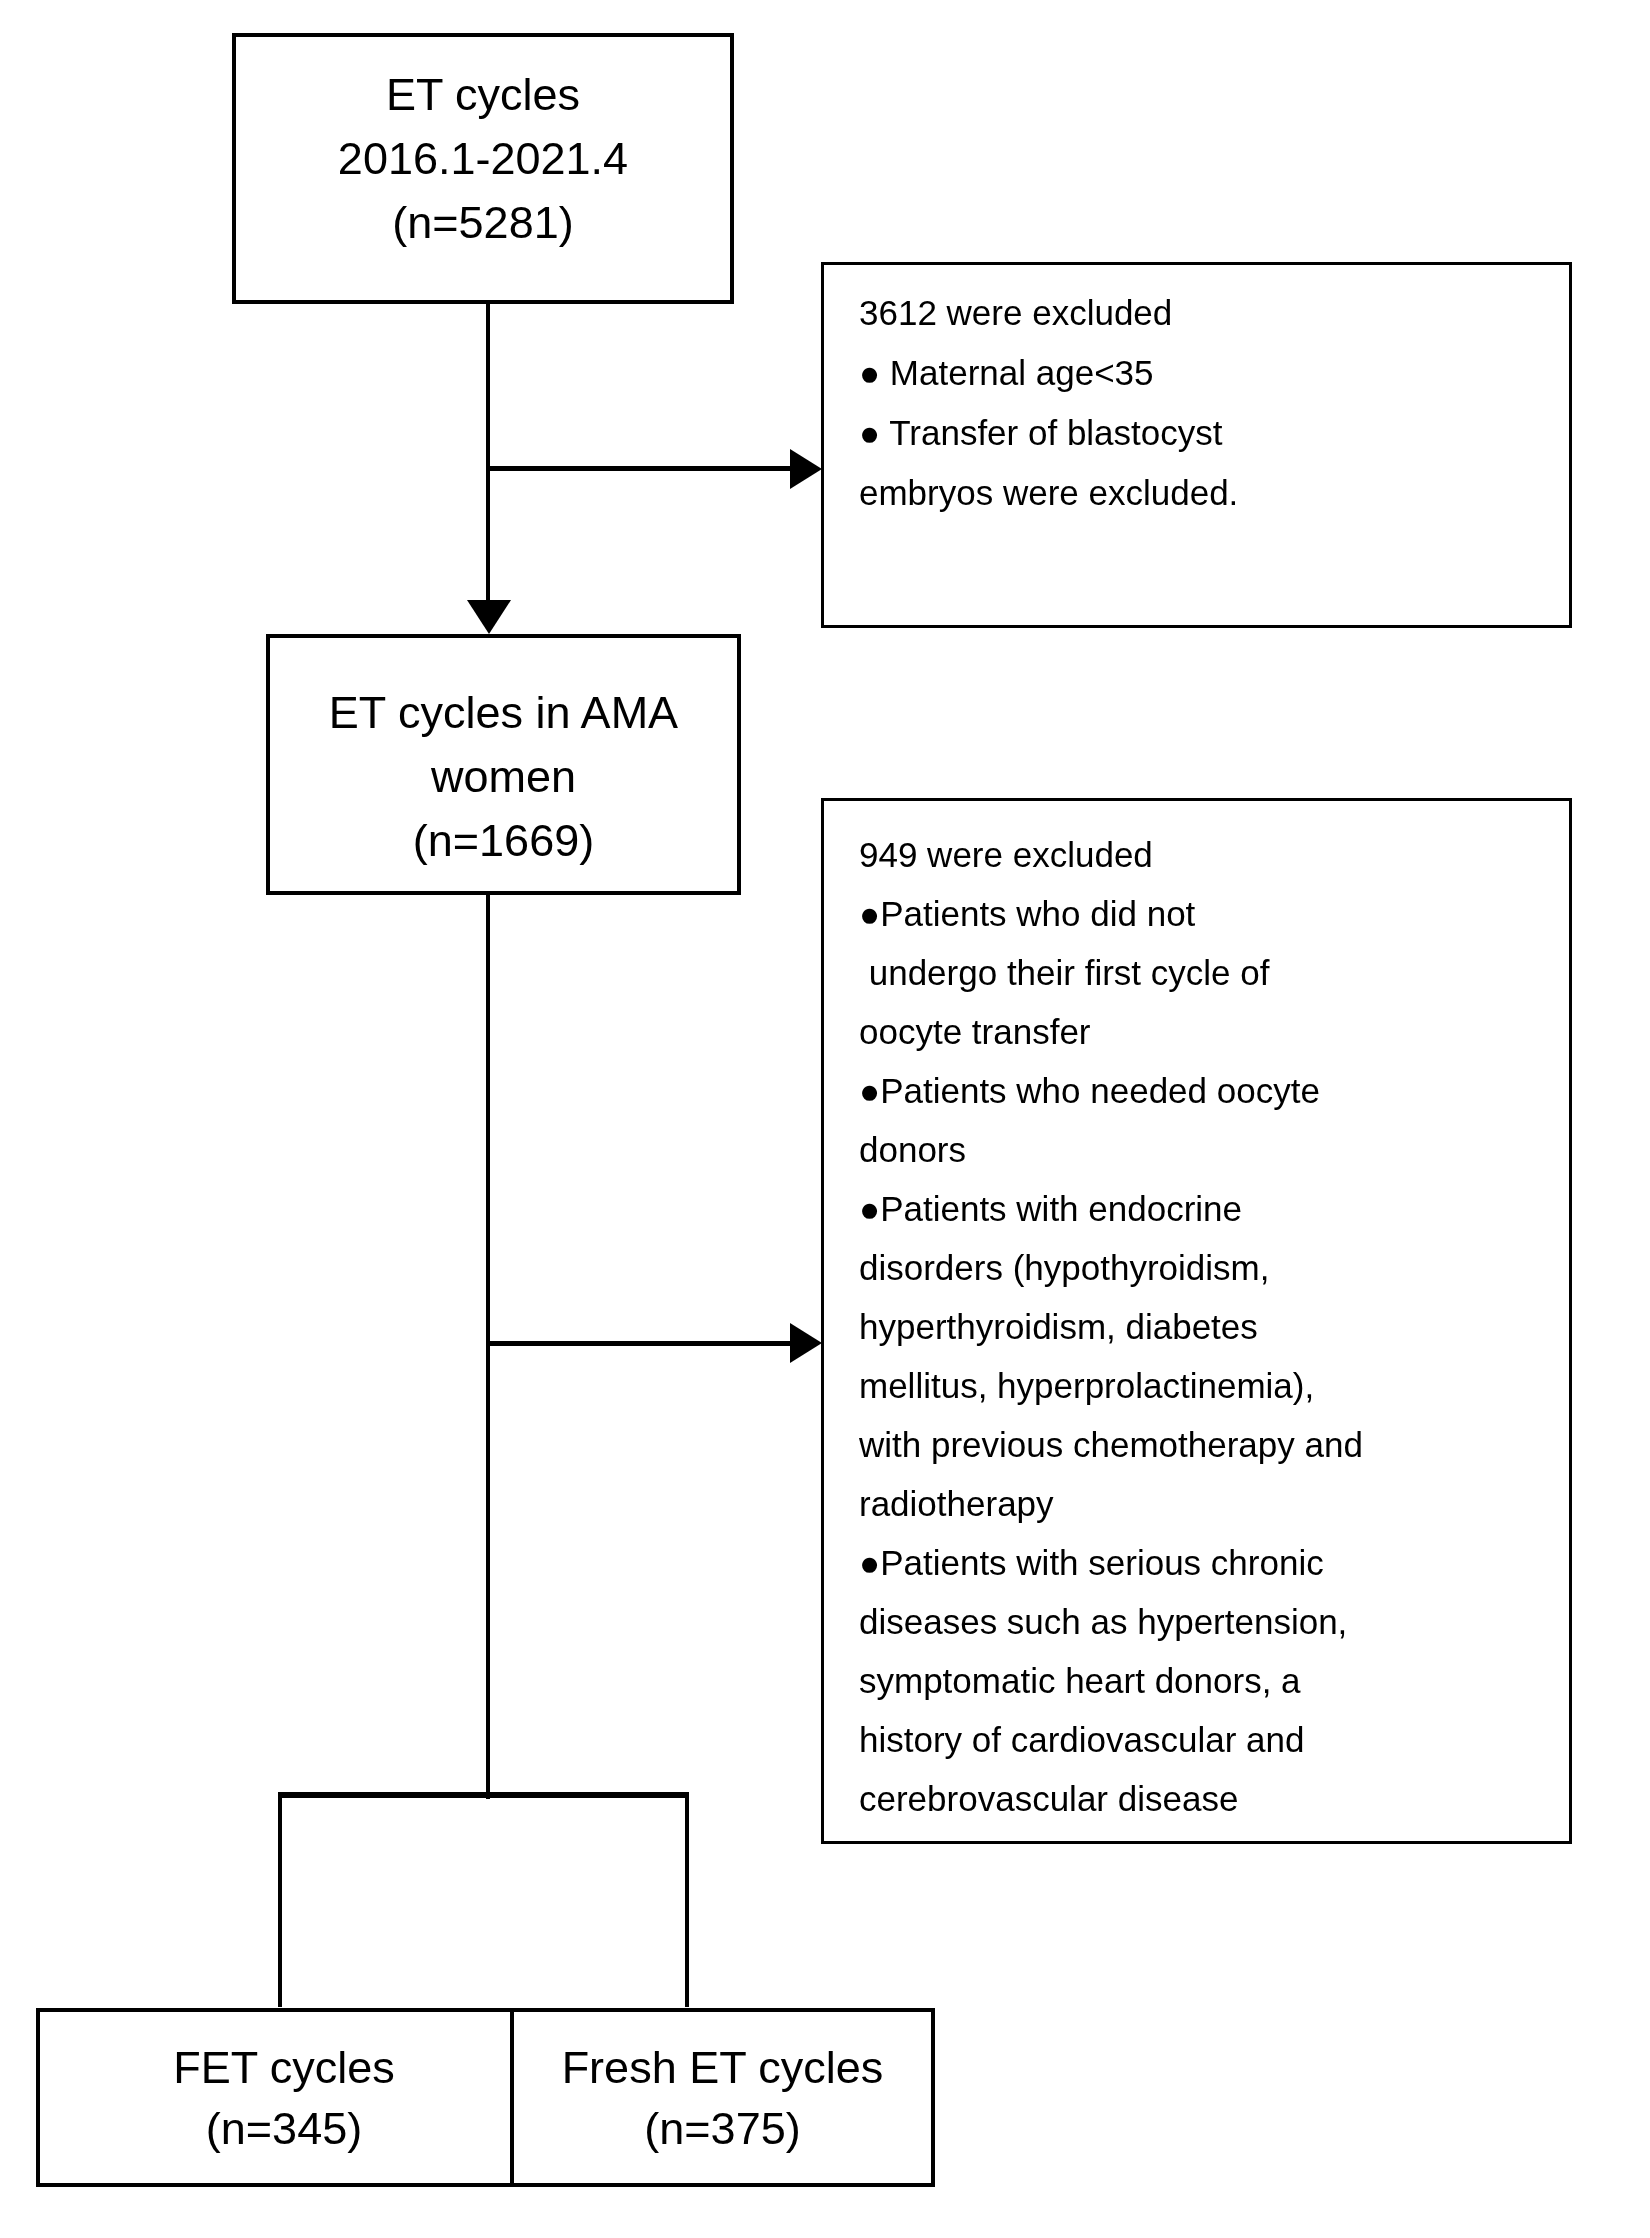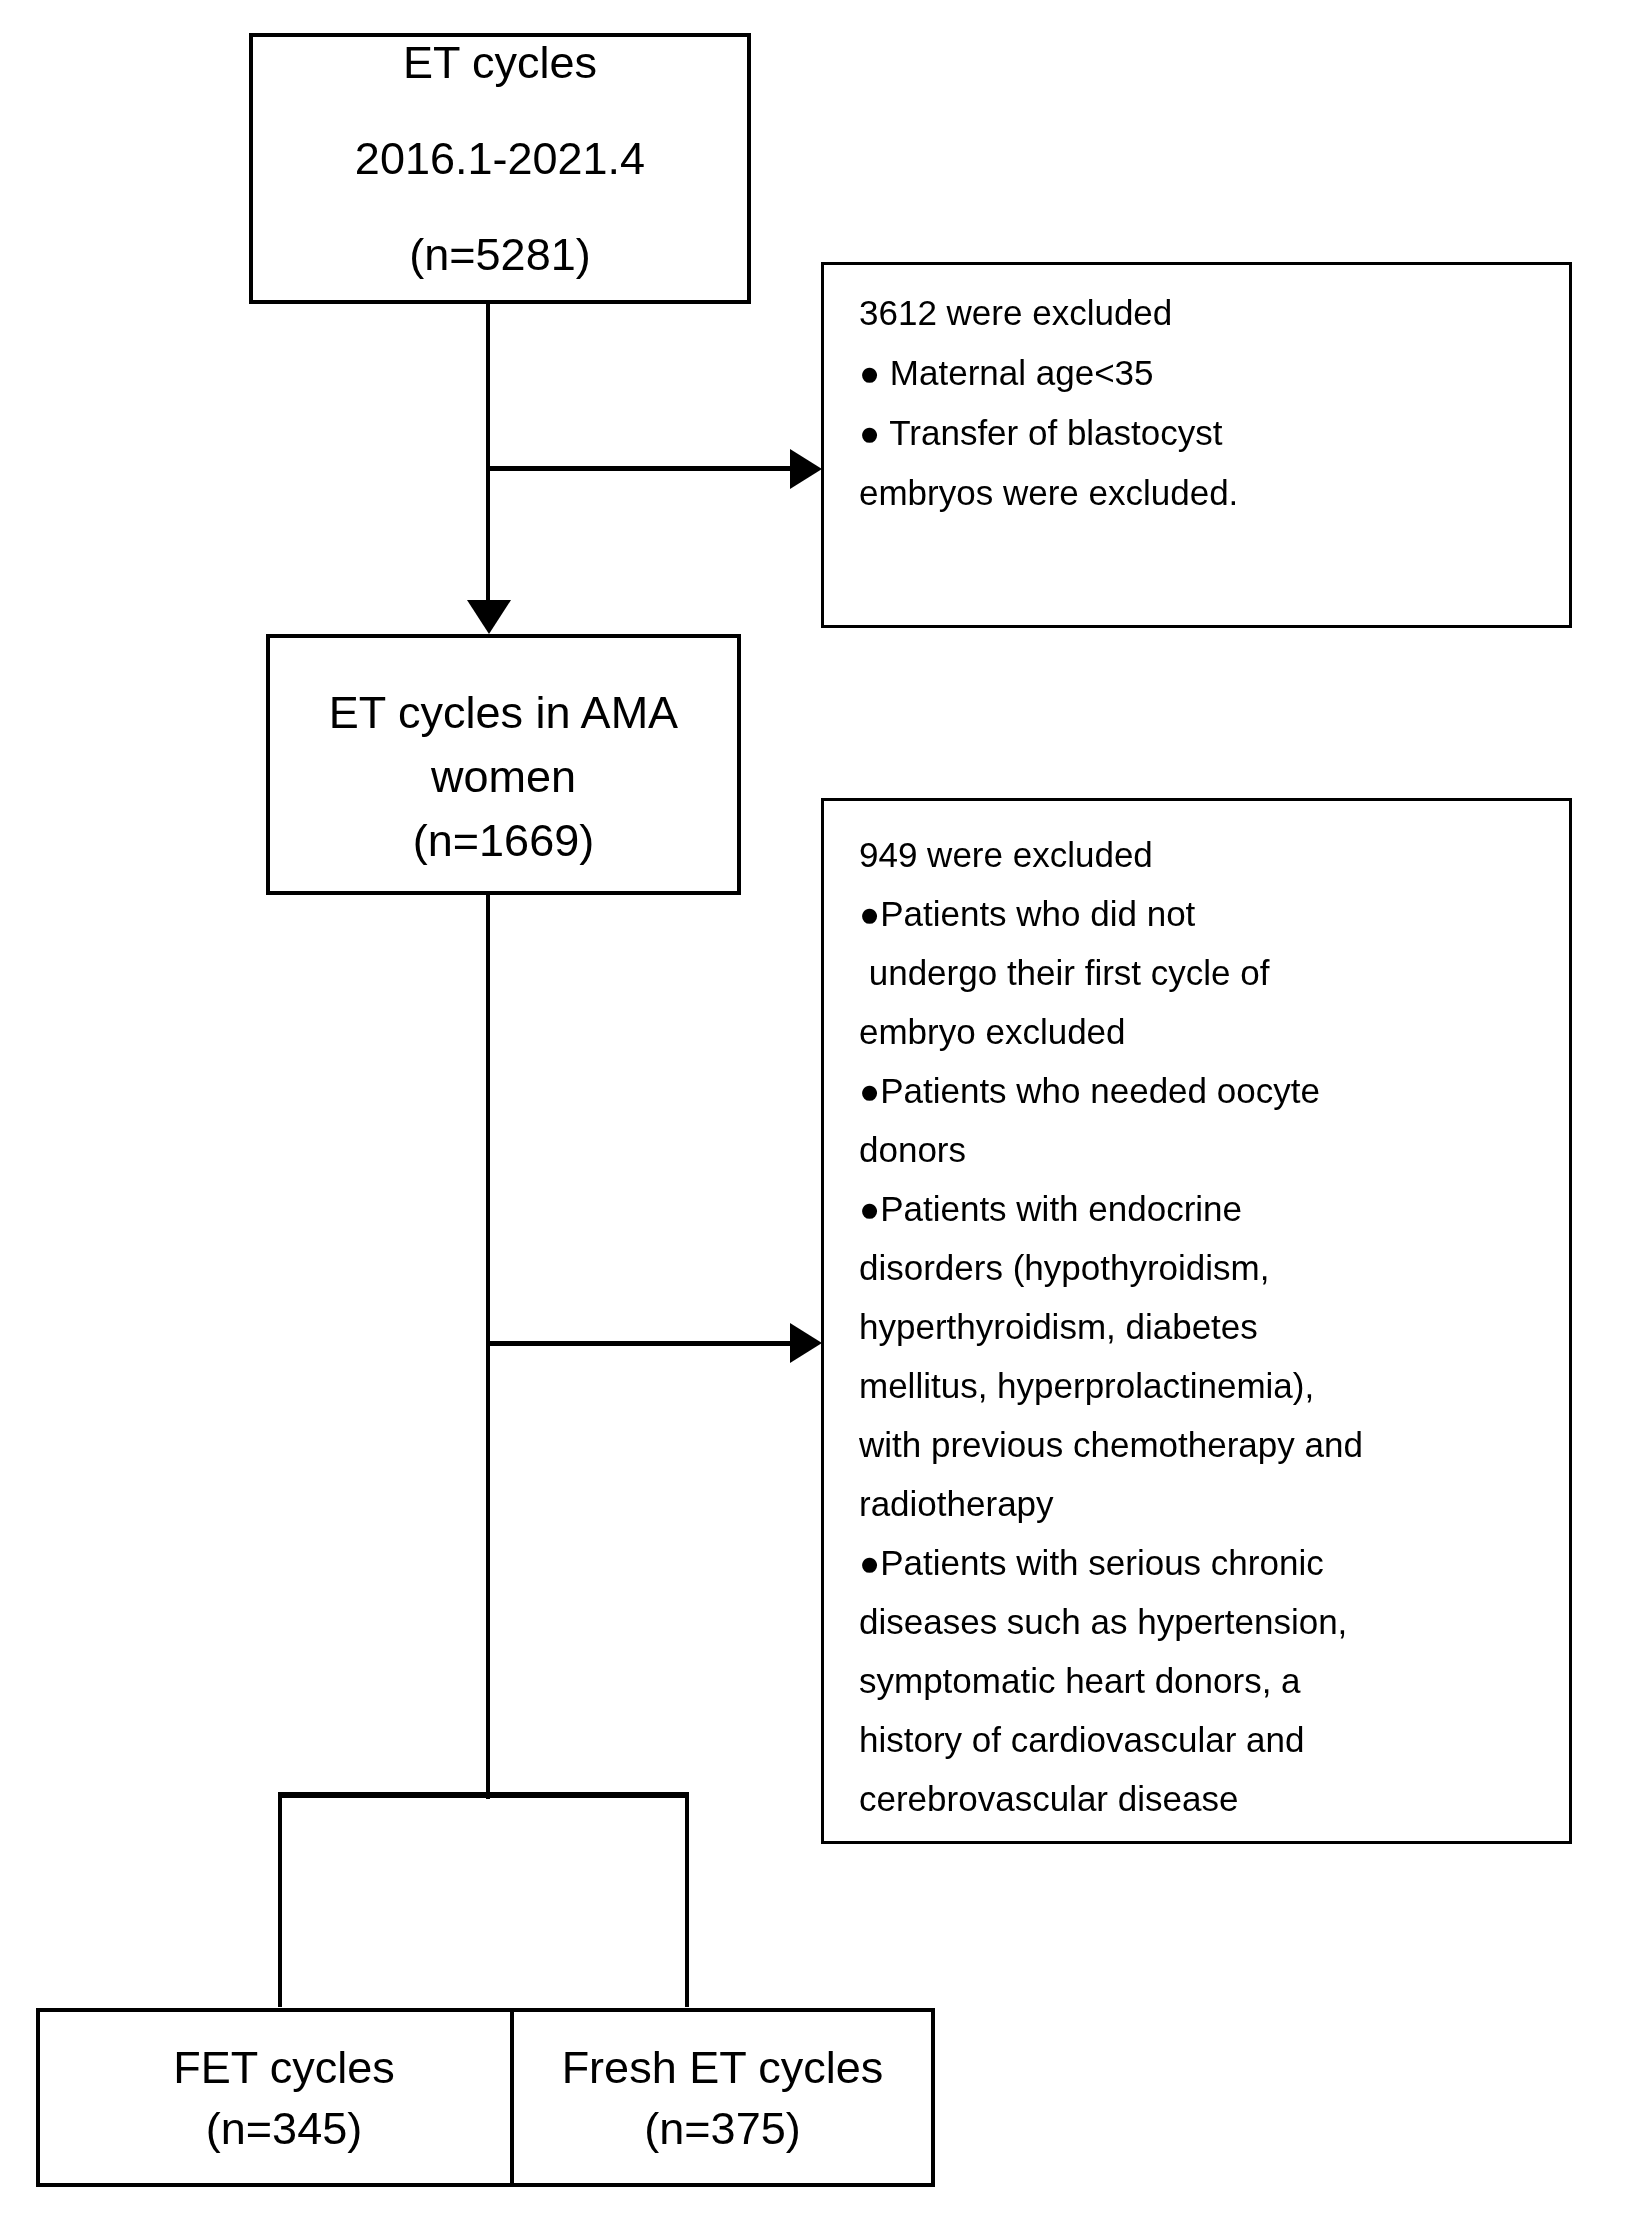--- a/index.html
+++ b/index.html
@@ -47,21 +47,21 @@
     border-right:22px solid transparent;
     border-top:34px solid var(--line);
   }
   .arrow-right{
     position:absolute;width:0;height:0;
     border-top:20px solid transparent;
     border-bottom:20px solid transparent;
     border-left:32px solid var(--line);
   }
   
-  #box1{left:249px;top:33px;width:502px;height:271px;padding-bottom:19px;gap:32px;}
+  #box1{left:232px;top:33px;width:502px;height:271px;padding-bottom:19px;}
   #excl1{left:821px;top:262px;width:751px;height:366px;padding:18px 12px 0 35px;}
   #box2{left:266px;top:634px;width:475px;height:261px;padding-top:24px;}
   #excl2{left:821px;top:798px;width:751px;height:1046px;padding:24px 12px 0 35px;line-height:59px;}
   #fet{left:36px;top:2008px;width:496px;height:179px;border-width:4.2px;line-height:61px;}
   #fresh{left:510px;top:2008px;width:425px;height:179px;border-width:4.2px;line-height:61px;}
   #stem1{left:486px;top:302px;width:4.2px;height:298px;}
   #arrow1{left:467px;top:600px;}
   #branch1{left:489px;top:466px;width:301px;height:4.9px;}
   #arrowr1{left:790px;top:449px;}
   #stem2{left:486px;top:893px;width:4.2px;height:906px;}
@@ -103,21 +103,21 @@
   <div class="box" id="box2">
       <div class="tl">ET cycles in AMA</div>
       <div class="tl">women</div>
       <div class="tl">(n=1669)</div>
     </div>
 
   <div class="excl" id="excl2">
       <div class="tl">949 were excluded</div>
       <div class="tl">●Patients who did not</div>
       <div class="tl"> undergo their first cycle of</div>
-      <div class="tl">embryo excluded</div>
+      <div class="tl">oocyte transfer</div>
       <div class="tl">●Patients who needed oocyte</div>
       <div class="tl">donors</div>
       <div class="tl">●Patients with endocrine</div>
       <div class="tl">disorders (hypothyroidism,</div>
       <div class="tl">hyperthyroidism, diabetes</div>
       <div class="tl">mellitus, hyperprolactinemia),</div>
       <div class="tl">with previous chemotherapy and</div>
       <div class="tl">radiotherapy</div>
       <div class="tl">●Patients with serious chronic</div>
       <div class="tl">diseases such as hypertension,</div>

